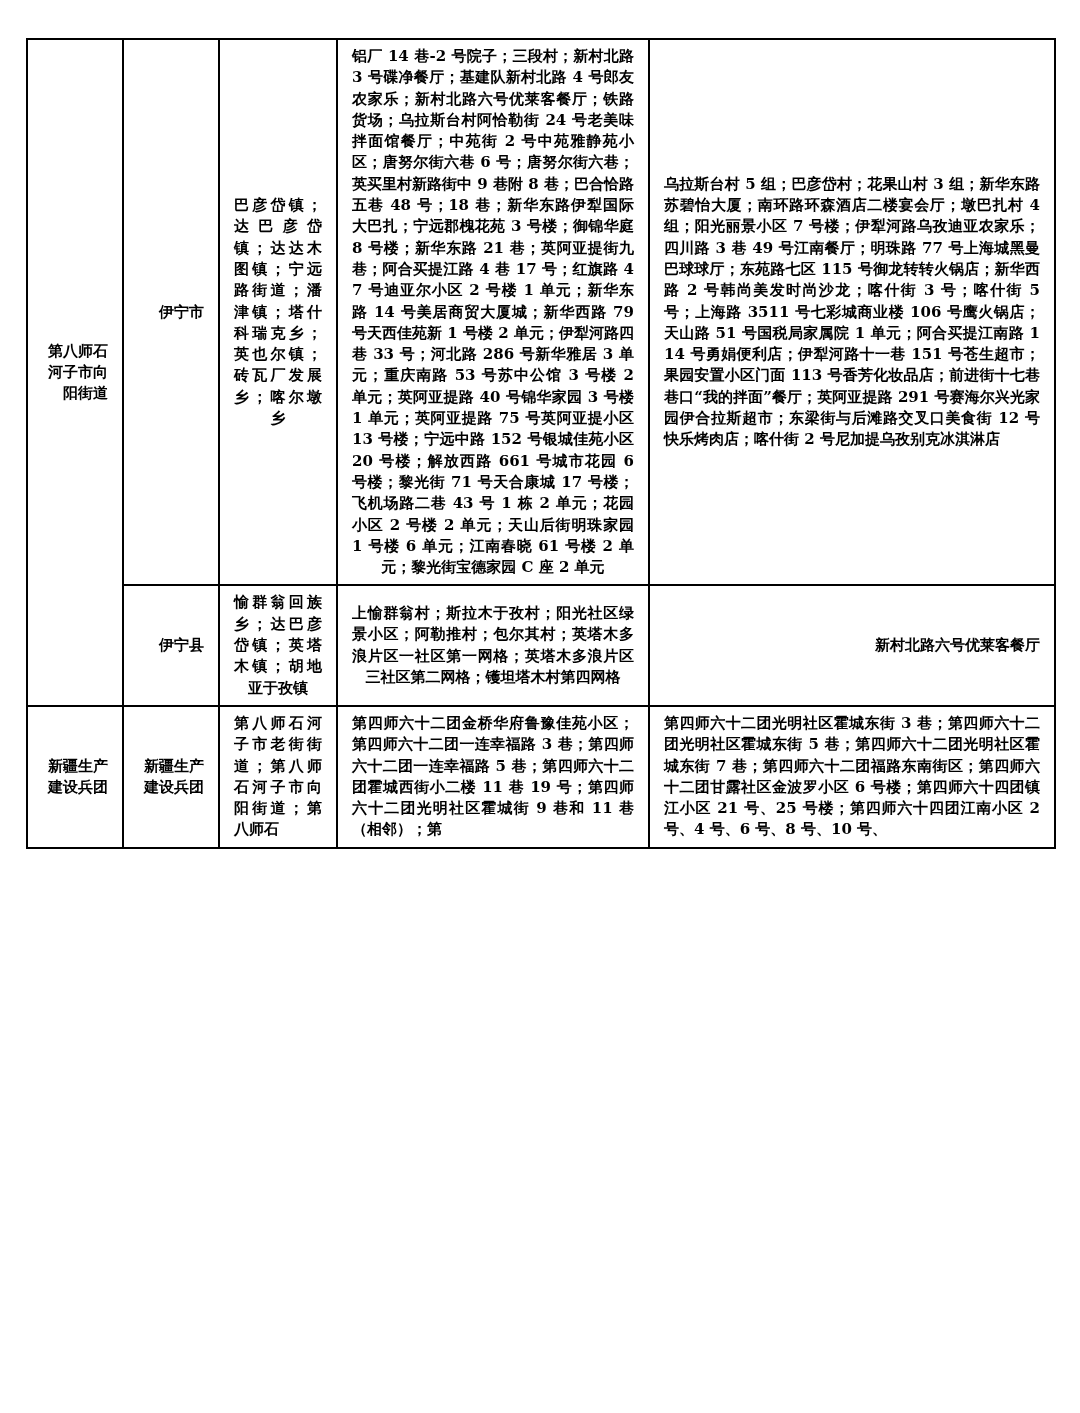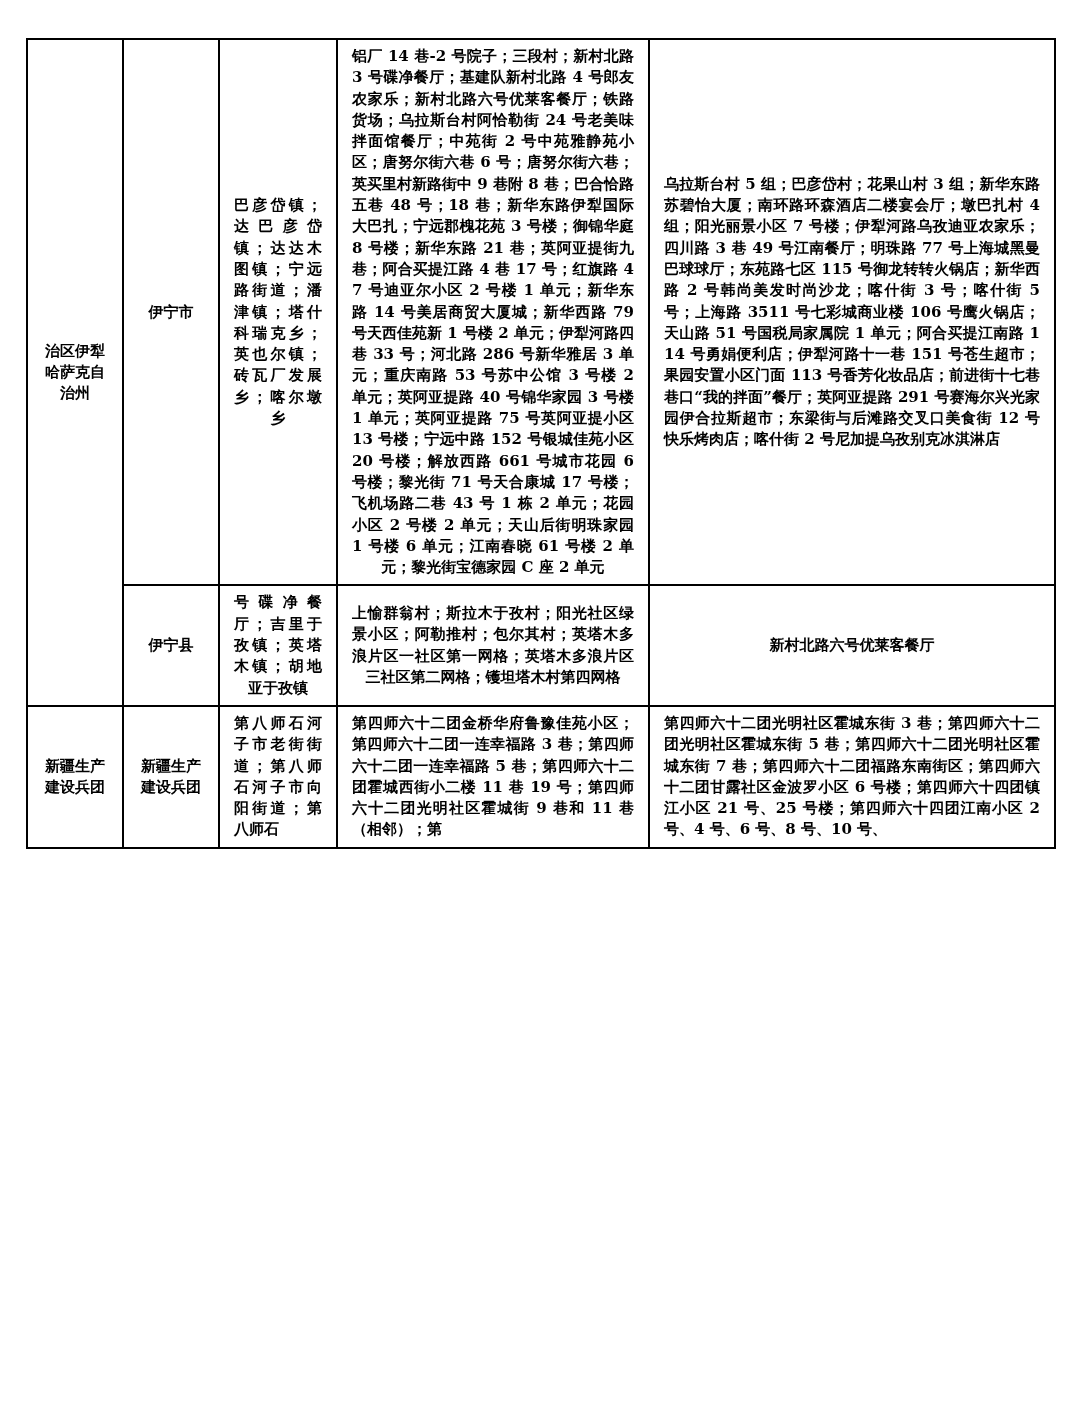--- a/index.html
+++ b/index.html
@@ -35,21 +35,21 @@
     font-weight: bold;
     word-break: break-all;
   }
   .col-a { width: 96px; }
   .col-b { width: 96px; }
   .col-c { width: 118px; }
   .col-d { width: 312px; }
   .col-e { width: 406px; }
 
   td.center {
-    text-align: center;
+    text-align: right;
   }
   td.just {
     text-align: justify;
     text-align-last: left;
   }
   td.just-center-last {
     text-align: justify;
     text-align-last: center;
   }
   td.top {
@@ -63,29 +63,29 @@
   <table class="doc-table">
     <colgroup>
       <col class="col-a">
       <col class="col-b">
       <col class="col-c">
       <col class="col-d">
       <col class="col-e">
     </colgroup>
     <tbody>
       <tr>
-        <td class="center" rowspan="2">治区伊犁哈萨克自治州</td>
+        <td class="center" rowspan="2">第八师石河子市向阳街道</td>
         <td class="center">伊宁市</td>
         <td class="just-center-last">巴彦岱镇；达巴彦岱镇；达达木图镇；宁远路街道；潘津镇；塔什科瑞克乡；英也尔镇；砖瓦厂发展乡；喀尔墩乡</td>
         <td class="just-center-last">铝厂 14 巷-2 号院子；三段村；新村北路 3 号碟净餐厅；基建队新村北路 4 号郎友农家乐；新村北路六号优莱客餐厅；铁路货场；乌拉斯台村阿恰勒街 24 号老美味拌面馆餐厅；中苑街 2 号中苑雅静苑小区；唐努尔街六巷 6 号；唐努尔街六巷；英买里村新路街中 9 巷附 8 巷；巴合恰路五巷 48 号；18 巷；新华东路伊犁国际大巴扎；宁远郡槐花苑 3 号楼；御锦华庭 8 号楼；新华东路 21 巷；英阿亚提街九巷；阿合买提江路 4 巷 17 号；红旗路 47 号迪亚尔小区 2 号楼 1 单元；新华东路 14 号美居商贸大厦城；新华西路 79 号天西佳苑新 1 号楼 2 单元；伊犁河路四巷 33 号；河北路 286 号新华雅居 3 单元；重庆南路 53 号苏中公馆 3 号楼 2 单元；英阿亚提路 40 号锦华家园 3 号楼 1 单元；英阿亚提路 75 号英阿亚提小区 13 号楼；宁远中路 152 号银城佳苑小区 20 号楼；解放西路 661 号城市花园 6 号楼；黎光街 71 号天合康城 17 号楼；飞机场路二巷 43 号 1 栋 2 单元；花园小区 2 号楼 2 单元；天山后街明珠家园 1 号楼 6 单元；江南春晓 61 号楼 2 单元；黎光街宝德家园 C 座 2 单元</td>
         <td class="just">乌拉斯台村 5 组；巴彦岱村；花果山村 3 组；新华东路苏碧怡大厦；南环路环森酒店二楼宴会厅；墩巴扎村 4 组；阳光丽景小区 7 号楼；伊犁河路乌孜迪亚农家乐；四川路 3 巷 49 号江南餐厅；明珠路 77 号上海城黑曼巴球球厅；东苑路七区 115 号御龙转转火锅店；新华西路 2 号韩尚美发时尚沙龙；喀什街 3 号；喀什街 5 号；上海路 3511 号七彩城商业楼 106 号鹰火锅店；天山路 51 号国税局家属院 1 单元；阿合买提江南路 114 号勇娟便利店；伊犁河路十一巷 151 号苍生超市；果园安置小区门面 113 号香芳化妆品店；前进街十七巷巷口“我的拌面”餐厅；英阿亚提路 291 号赛海尔兴光家园伊合拉斯超市；东梁街与后滩路交叉口美食街 12 号快乐烤肉店；喀什街 2 号尼加提乌孜别克冰淇淋店</td>
       </tr>
       <tr>
         <td class="center">伊宁县</td>
-        <td class="just-center-last">号碟净餐厅；吉里于孜镇；英塔木镇；胡地亚于孜镇</td>
+        <td class="just-center-last">愉群翁回族乡；达巴彦岱镇；英塔木镇；胡地亚于孜镇</td>
         <td class="just-center-last">上愉群翁村；斯拉木于孜村；阳光社区绿景小区；阿勒推村；包尔其村；英塔木多浪片区一社区第一网格；英塔木多浪片区三社区第二网格；镬坦塔木村第四网格</td>
         <td class="center">新村北路六号优莱客餐厅</td>
       </tr>
       <tr>
         <td class="center top">新疆生产建设兵团</td>
         <td class="center top">新疆生产建设兵团</td>
         <td class="just top">第八师石河子市老街街道；第八师石河子市向阳街道；第八师石</td>
         <td class="just top">第四师六十二团金桥华府鲁豫佳苑小区；第四师六十二团一连幸福路 3 巷；第四师六十二团一连幸福路 5 巷；第四师六十二团霍城西街小二楼 11 巷 19 号；第四师六十二团光明社区霍城街 9 巷和 11 巷（相邻）；第</td>
         <td class="just top">第四师六十二团光明社区霍城东街 3 巷；第四师六十二团光明社区霍城东街 5 巷；第四师六十二团光明社区霍城东街 7 巷；第四师六十二团福路东南街区；第四师六十二团甘露社区金波罗小区 6 号楼；第四师六十四团镇江小区 21 号、25 号楼；第四师六十四团江南小区 2 号、4 号、6 号、8 号、10 号、</td>
       </tr>

